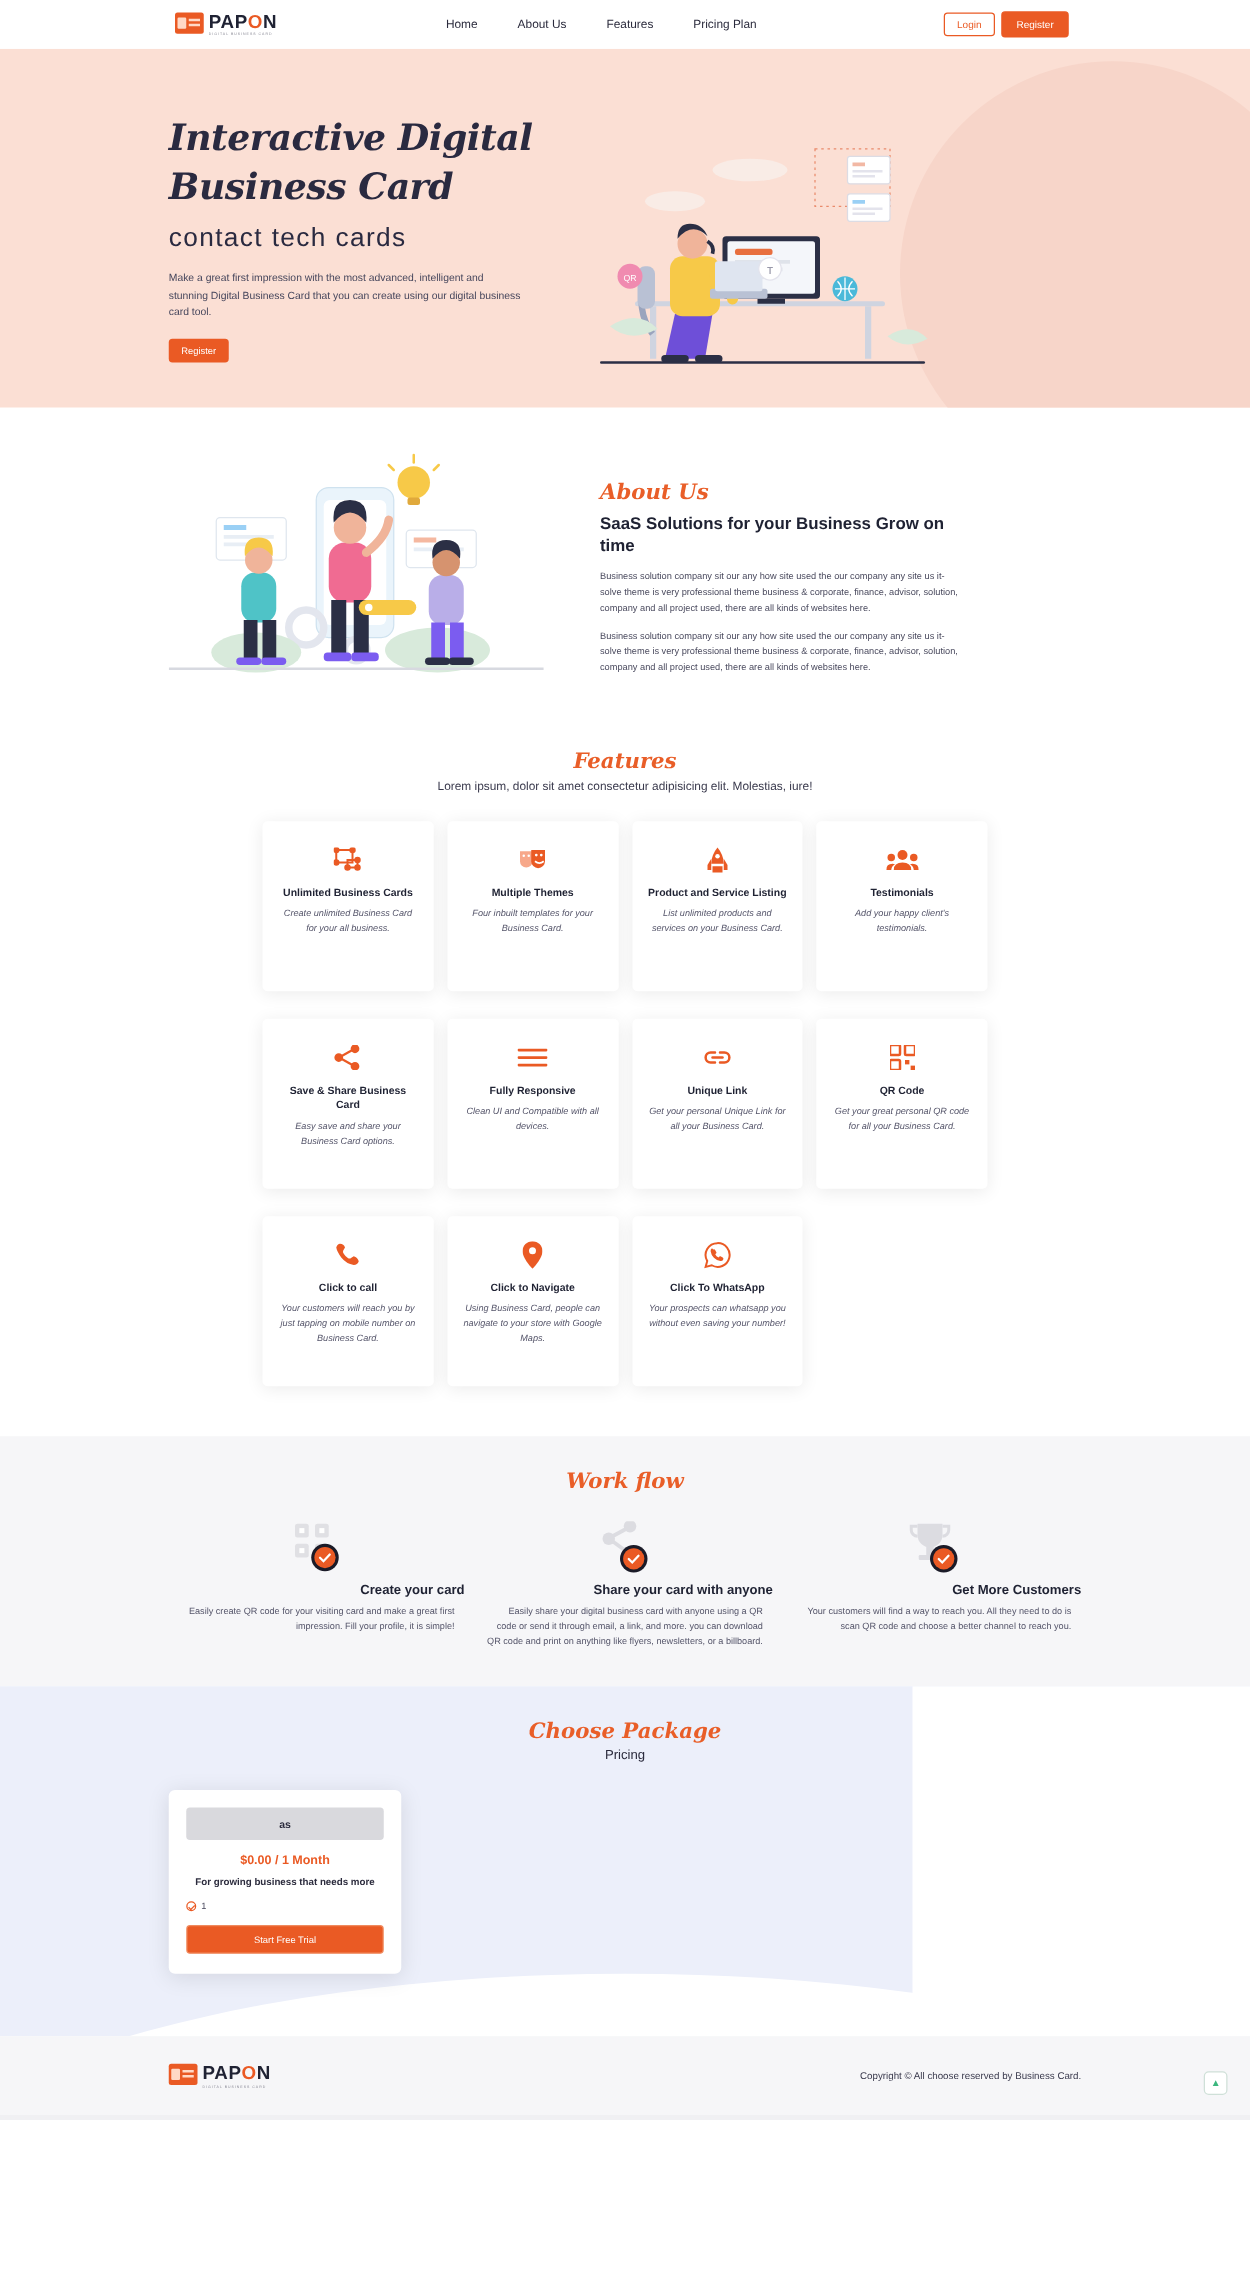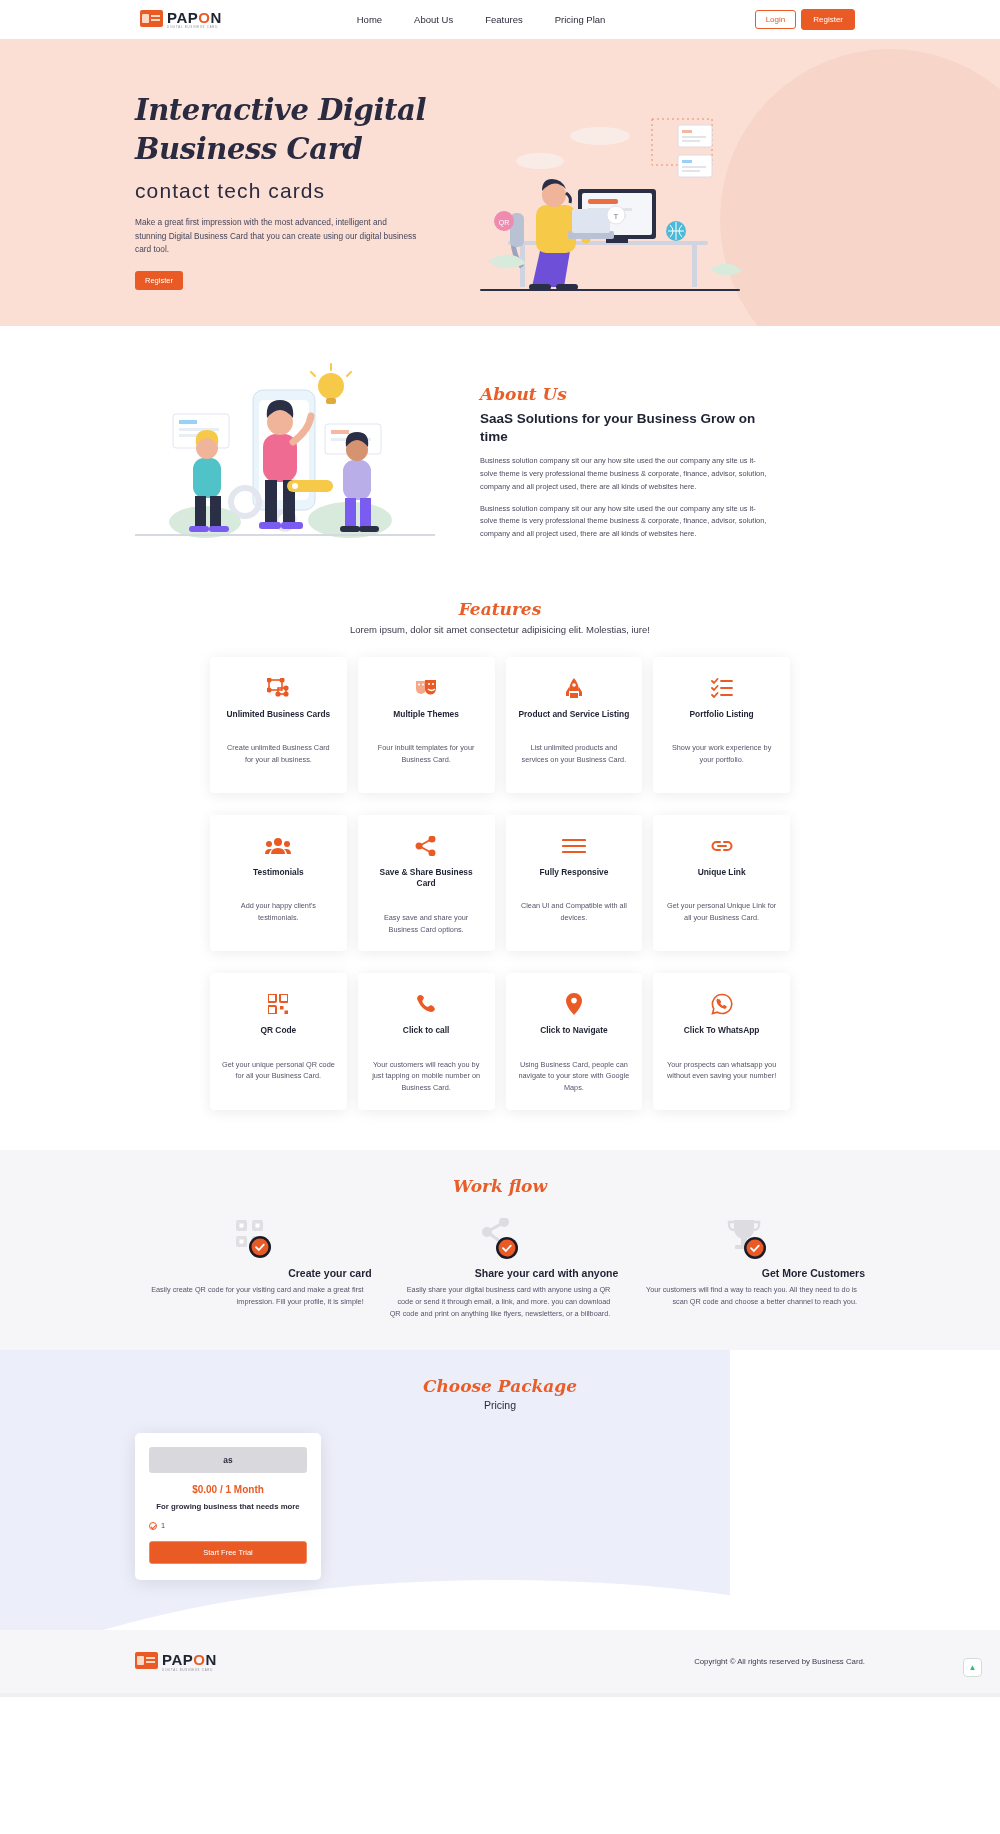--- a/index.html
+++ b/index.html
@@ -213,21 +213,22 @@
     font-size: 8.4px;
     font-weight: 800;
     color: #1f2233;
     margin-top: 8px;
     line-height: 1.35;
   }
   .feat-desc {
     font-size: 7.3px;
     color: #55556a;
     line-height: 1.62;
-    margin-top: 22px;
+    margin-top: 5px;
+    font-style: italic;
   }
 
   
   .workflow {
     background: #f6f6f8;
     padding: 26px 0 30px 0;
   }
   .wf-grid {
     width: 730px;
     margin: 22px auto 0 auto;
@@ -594,34 +595,20 @@
             <path d="M5 10 l-3 5 v4 h3 Z" fill="#ea5a24"></path>
             <path d="M15 10 l3 5 v4 h-3 Z" fill="#ea5a24"></path>
             <rect x="6" y="16" width="8" height="5" fill="#ea5a24"></rect>
             <circle cx="10" cy="8" r="1.8" fill="#fff"></circle>
           </svg>
         </div>
         <div class="feat-title">Product and Service Listing</div>
         <div class="feat-desc">List unlimited products and services on your Business Card.</div>
       </div>
 
-      <div class="feat-card">
-        <div class="feat-icon">
-          <svg width="22" height="20" viewBox="0 0 22 20" stroke="#ea5a24" stroke-width="1.8" fill="none" stroke-linecap="round">
-            <path d="M1 3 l2 2 l3.5 -4"></path>
-              <path d="M1 10 l2 2 l3.5 -4"></path>
-              <path d="M1 17 l2 2 l3.5 -4"></path>
-            <path d="M10 3 h11"></path>
-              <path d="M10 10 h11"></path>
-              <path d="M10 17 h11"></path>
-          </svg>
-        </div>
-        <div class="feat-title">Portfolio Listing</div>
-        <div class="feat-desc">Show your work experience by your portfolio.</div>
-      </div>
 
       <div class="feat-card">
         <div class="feat-icon">
           <svg width="26" height="18" viewBox="0 0 26 18" fill="#ea5a24">
             <circle cx="13" cy="5" r="4"></circle>
               <path d="M6 17 q0 -6 7 -6 q7 0 7 6 Z"></path>
             <circle cx="4" cy="7" r="3"></circle>
               <path d="M0 17 q0 -5 5 -5 q1 0 2 .3 q-3 1.8 -3 4.7 Z"></path>
             <circle cx="22" cy="7" r="3"></circle>
               <path d="M26 17 q0 -5 -5 -5 q-1 0 -2 .3 q3 1.8 3 4.7 Z"></path>
@@ -673,21 +660,21 @@
         <div class="feat-icon">
           <svg width="20" height="20" viewBox="0 0 20 20" fill="#ea5a24">
             <rect x="0" y="0" width="8" height="8" rx="1" fill="none" stroke="#ea5a24" stroke-width="2"></rect>
             <rect x="12" y="0" width="8" height="8" rx="1" fill="none" stroke="#ea5a24" stroke-width="2"></rect>
             <rect x="0" y="12" width="8" height="8" rx="1" fill="none" stroke="#ea5a24" stroke-width="2"></rect>
             <rect x="12" y="12" width="3.5" height="3.5"></rect>
               <rect x="16.5" y="16.5" width="3.5" height="3.5"></rect>
           </svg>
         </div>
         <div class="feat-title">QR Code</div>
-        <div class="feat-desc">Get your unique personal QR code for all your Business Card.</div>
+        <div class="feat-desc">Get your great personal QR code for all your Business Card.</div>
       </div>
 
       <div class="feat-card">
         <div class="feat-icon">
           <svg width="20" height="20" viewBox="0 0 20 20" fill="#ea5a24">
             <path d="M4 1 q3 0 4 3 l-1.5 2.5 q-0.5 1 0.5 2.5 q1.5 2.5 3.5 3.5 q1.5 0.8 2.3 -0.2 L15 11 q3 0.8 4 4 q-1 3 -4 3 q-6 -1 -10 -6 Q1.5 7 1 4 q1 -3 3 -3 Z"></path>
           </svg>
         </div>
         <div class="feat-title">Click to call</div>
         <div class="feat-desc">Your customers will reach you by just tapping on mobile number on Business Card.</div>
@@ -806,19 +793,19 @@
     <div class="footer-inner">
       <div class="logo">
         <span class="logo-mark"></span>
         <span class="logo-text">
           <span class="logo-word">
             <span>PAP</span><span class="o">O</span><span>N</span>
           </span>
           <span class="logo-sub">DIGITAL BUSINESS CARD</span>
         </span>
       </div>
-      <div class="copyright">Copyright © All rights reserved by Business Card.</div>
+      <div class="copyright">Copyright © All choose reserved by Business Card.</div>
     </div>
     <div class="scroll-top">▲</div>
   </footer>
   <div class="footer-bar"></div>
 
 </div>
 
 </body></html>

